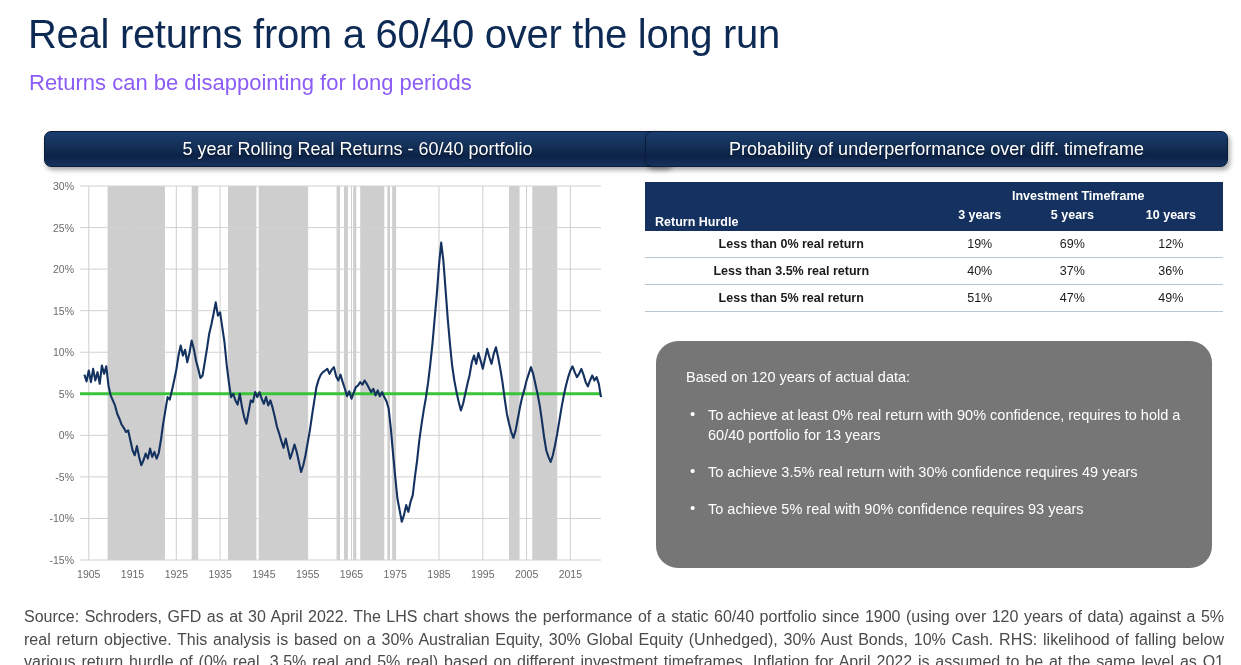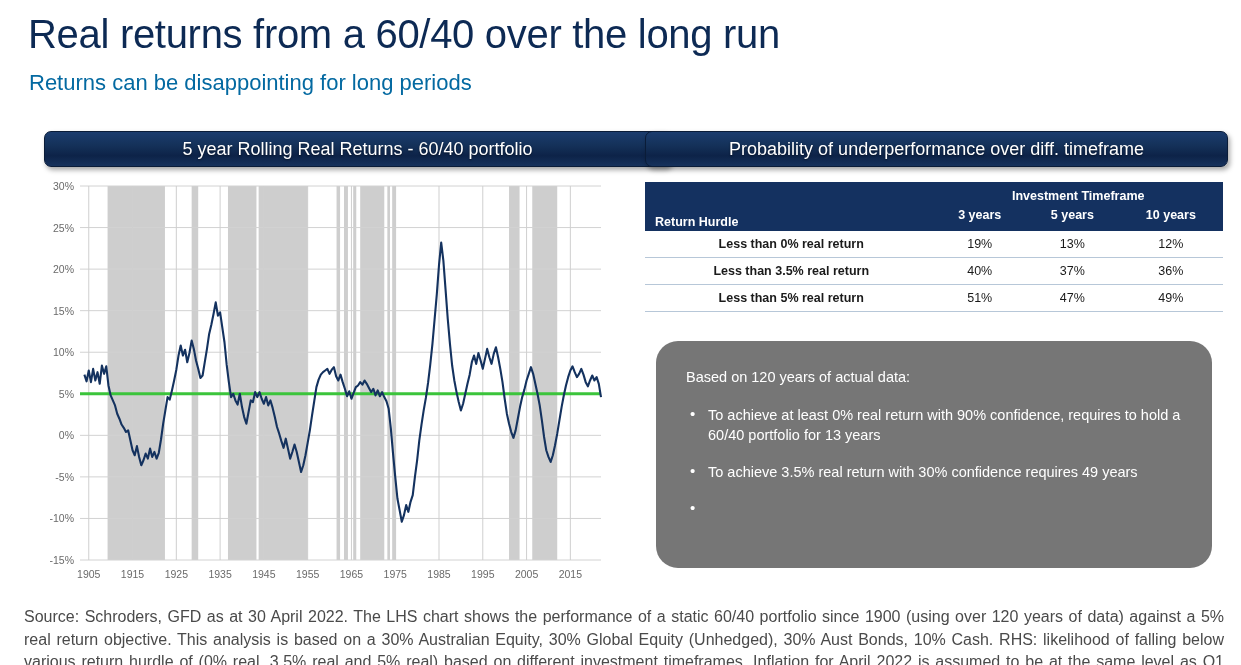--- a/index.html
+++ b/index.html
@@ -13,21 +13,21 @@
   }
 
   
   #slide-title {
     position: absolute; left: 28px; top: 12px;
     font-size: 40px; font-weight: normal; color: #0d2a54;
     letter-spacing: -0.3px; white-space: nowrap;
   }
   #slide-subtitle {
     position: absolute; left: 29px; top: 70px;
-    font-size: 22px; font-weight: normal; color: #0369a1;
+    font-size: 22px; font-weight: normal; color: #8b5cf6;
     white-space: nowrap;
   }
 
   
   .panel-header {
     position: absolute; height: 36px; border-radius: 7px;
     background: linear-gradient(to bottom, #1b3c6e 0%, #143159 40%, #0d2348 70%, #16325c 100%);
     border: 1px solid #0a1c38;
     box-shadow: 2px 3px 5px rgba(0,0,0,0.35);
     display: flex; align-items: center; justify-content: center;
@@ -188,21 +188,21 @@
     <tr class="head-sub">
       <th>3 years</th>
       <th>5 years</th>
       <th>10 years</th>
     </tr>
   </thead>
   <tbody>
     <tr>
       <td class="hurdle-cell">Less than 0% real return</td>
       <td>19%</td>
-      <td>13%</td>
+      <td>69%</td>
       <td>12%</td>
     </tr>
     <tr>
       <td class="hurdle-cell">Less than 3.5% real return</td>
       <td>40%</td>
       <td>37%</td>
       <td>36%</td>
     </tr>
     <tr>
       <td class="hurdle-cell">Less than 5% real return</td>
@@ -219,17 +219,18 @@
     <li>
       <span class="bullet">•</span>
       <span>To achieve at least 0% real return with 90% confidence, requires to hold a 60/40 portfolio for 13 years</span>
     </li>
     <li>
       <span class="bullet">•</span>
       <span>To achieve 3.5% real return with 30% confidence requires 49 years</span>
     </li>
     <li>
       <span class="bullet">•</span>
+      <span>To achieve 5% real with 90% confidence requires 93 years</span>
     </li>
   </ul>
 </div>
 
 <div id="footnote">Source: Schroders, GFD as at 30 April 2022. The LHS chart shows the performance of a static 60/40 portfolio since 1900 (using over 120 years of data) against a 5% real return objective. This analysis is based on a 30% Australian Equity, 30% Global Equity (Unhedged), 30% Aust Bonds, 10% Cash. RHS: likelihood of falling below various return hurdle of (0% real, 3.5% real and 5% real) based on different investment timeframes. Inflation for April 2022 is assumed to be at the same level as Q1 2022.</div>
 
 </body></html>

